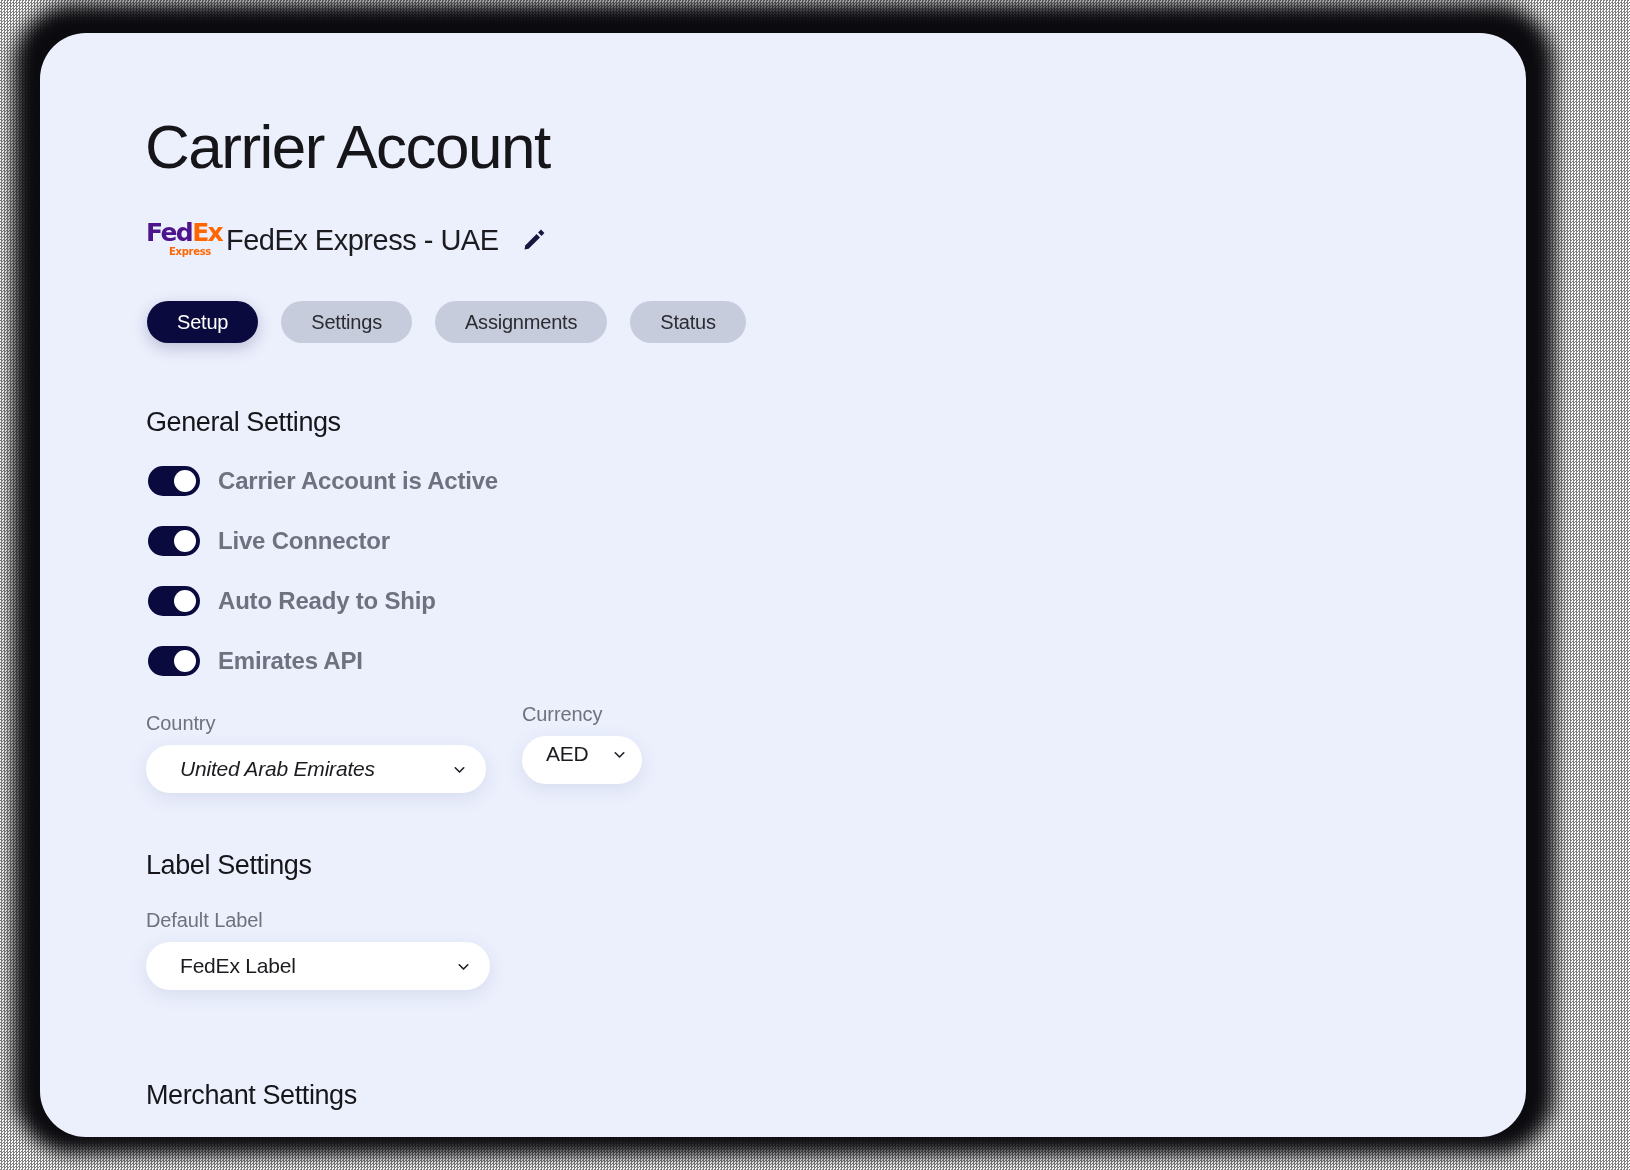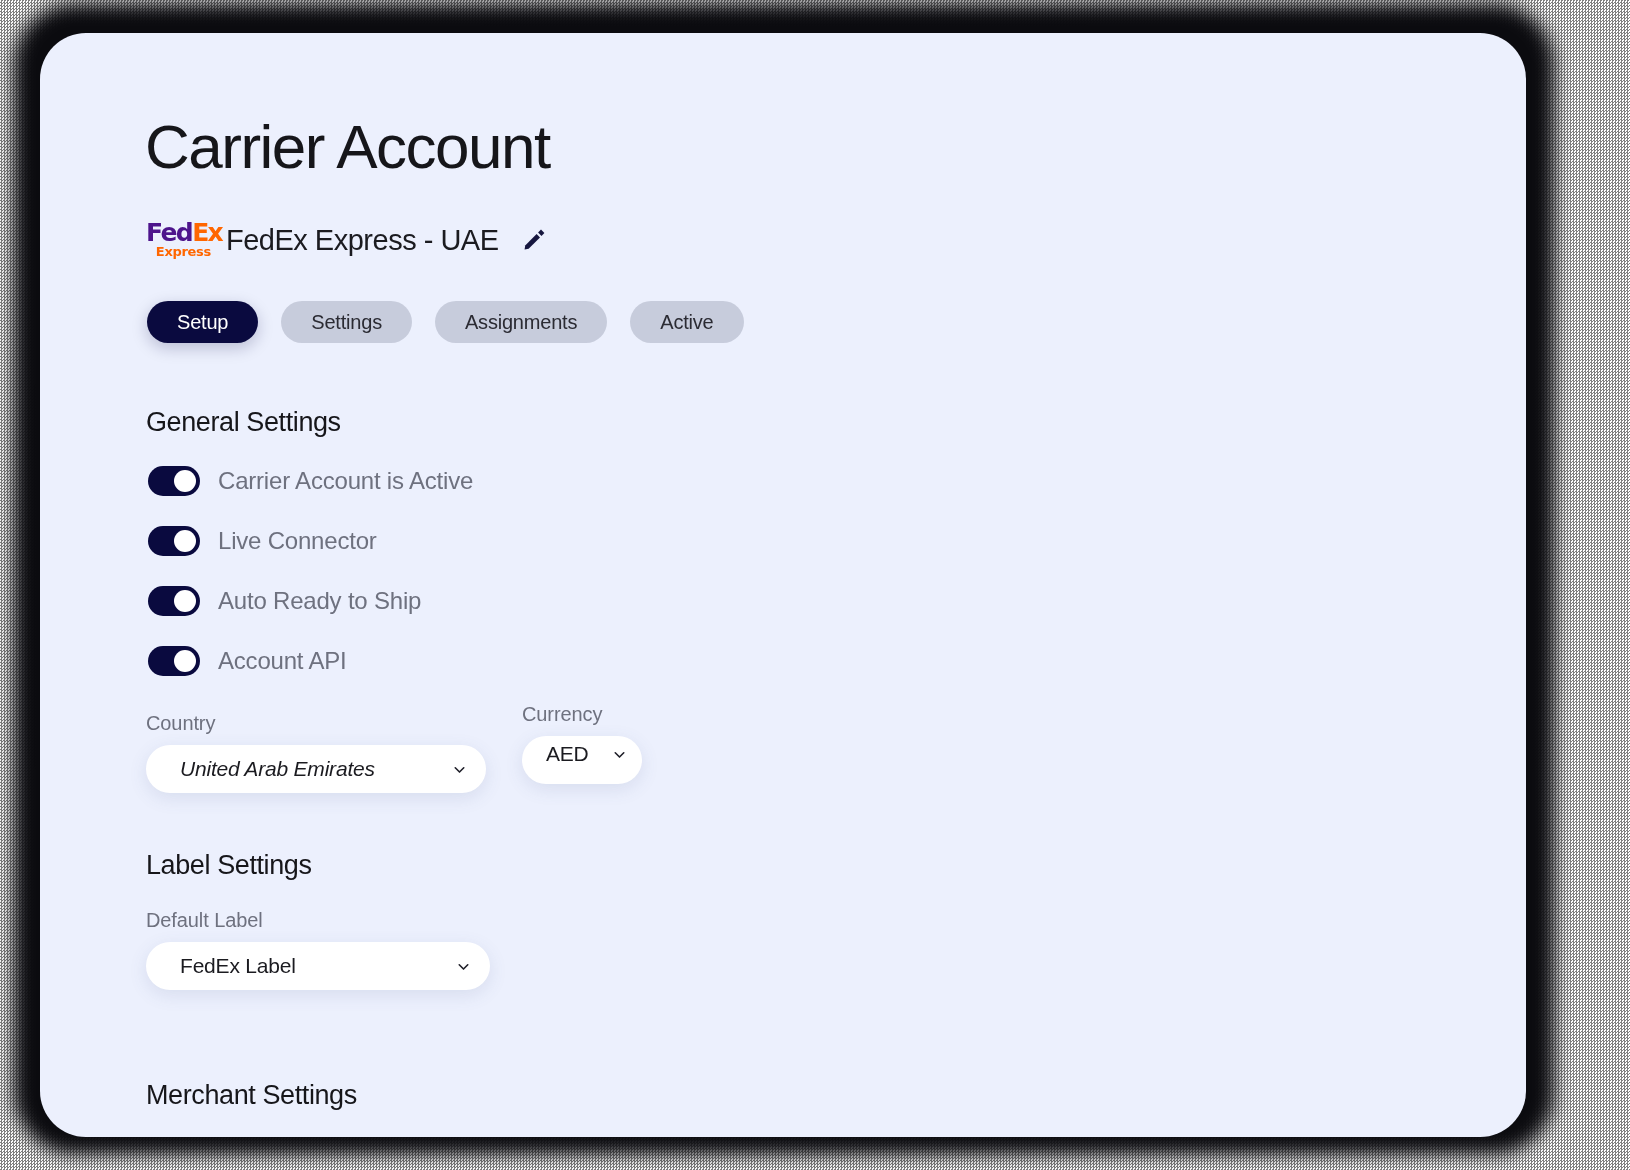--- a/index.html
+++ b/index.html
@@ -112,21 +112,21 @@
     letter-spacing: -1.6px;
     line-height: 26px;
   }
   .fx-fed { color: #4D148C; }
   .fx-ex  { color: #FF6600; }
   .fx-sub {
     position: absolute;
     right: 1px;
     top: 27px;
     font-family: "DejaVu Sans", sans-serif;
-    font-size: 13px;
+    font-size: 10px;
     font-weight: bold;
     color: #FF6600;
     letter-spacing: -0.3px;
     line-height: 12px;
     margin-left: 7px;
   }
   #account-name {
     font-size: 29px;
     color: #1b1b20;
     letter-spacing: -0.5px;
@@ -189,20 +189,21 @@
   #merchant-settings-heading{ top: 1047px; }
 
   
   .toggle-row {
     position: absolute;
     left: 108px;
     display: flex;
     align-items: center;
     gap: 18px;
     cursor: pointer;
+    font-weight: bold;
   }
   #row-active    { top: 433px; }
   #row-live      { top: 493px; }
   #row-autoready { top: 553px; }
   #row-costing   { top: 613px; }
 
   .toggle {
     width: 52px;
     height: 30px;
     border-radius: 15px;
@@ -294,21 +295,21 @@
               <path d="M3.2 17.4 L14.6 6.0 L18.0 9.4 L6.6 20.8 L2.6 21.4 Z" fill="#16163f"></path>
               <path d="M16.1 4.5 L19.0 1.6 L22.4 5.0 L19.5 7.9 Z" fill="#16163f"></path>
             </svg>
           </button>
         </div>
 
         <div id="tabs">
           <button class="tab active">Setup</button>
           <button class="tab">Settings</button>
           <button class="tab">Assignments</button>
-          <button class="tab">Active</button>
+          <button class="tab">Status</button>
         </div>
 
         <div id="general-settings-heading" class="section-heading">General Settings</div>
 
         <div id="row-active" class="toggle-row">
           <span class="toggle">
               <span class="knob"></span>
             </span>
           <span class="toggle-label">Carrier Account is Active</span>
         </div>
@@ -324,21 +325,21 @@
           <span class="toggle">
               <span class="knob"></span>
             </span>
           <span class="toggle-label">Auto Ready to Ship</span>
         </div>
 
         <div id="row-costing" class="toggle-row">
           <span class="toggle">
               <span class="knob"></span>
             </span>
-          <span class="toggle-label">Account API</span>
+          <span class="toggle-label">Emirates API</span>
         </div>
 
         <div id="field-country" class="field">
           <span class="field-label">Country</span>
           <div class="select">
             <span class="value">United Arab Emirates</span>
             <span class="chev">
               <svg width="17" height="17" viewBox="0 0 20 20" aria-hidden="true">
                   <path d="M5 8 L10 13 L15 8" fill="none" stroke="#20202a" stroke-width="1.9" stroke-linecap="round" stroke-linejoin="round"></path>
                 </svg>

